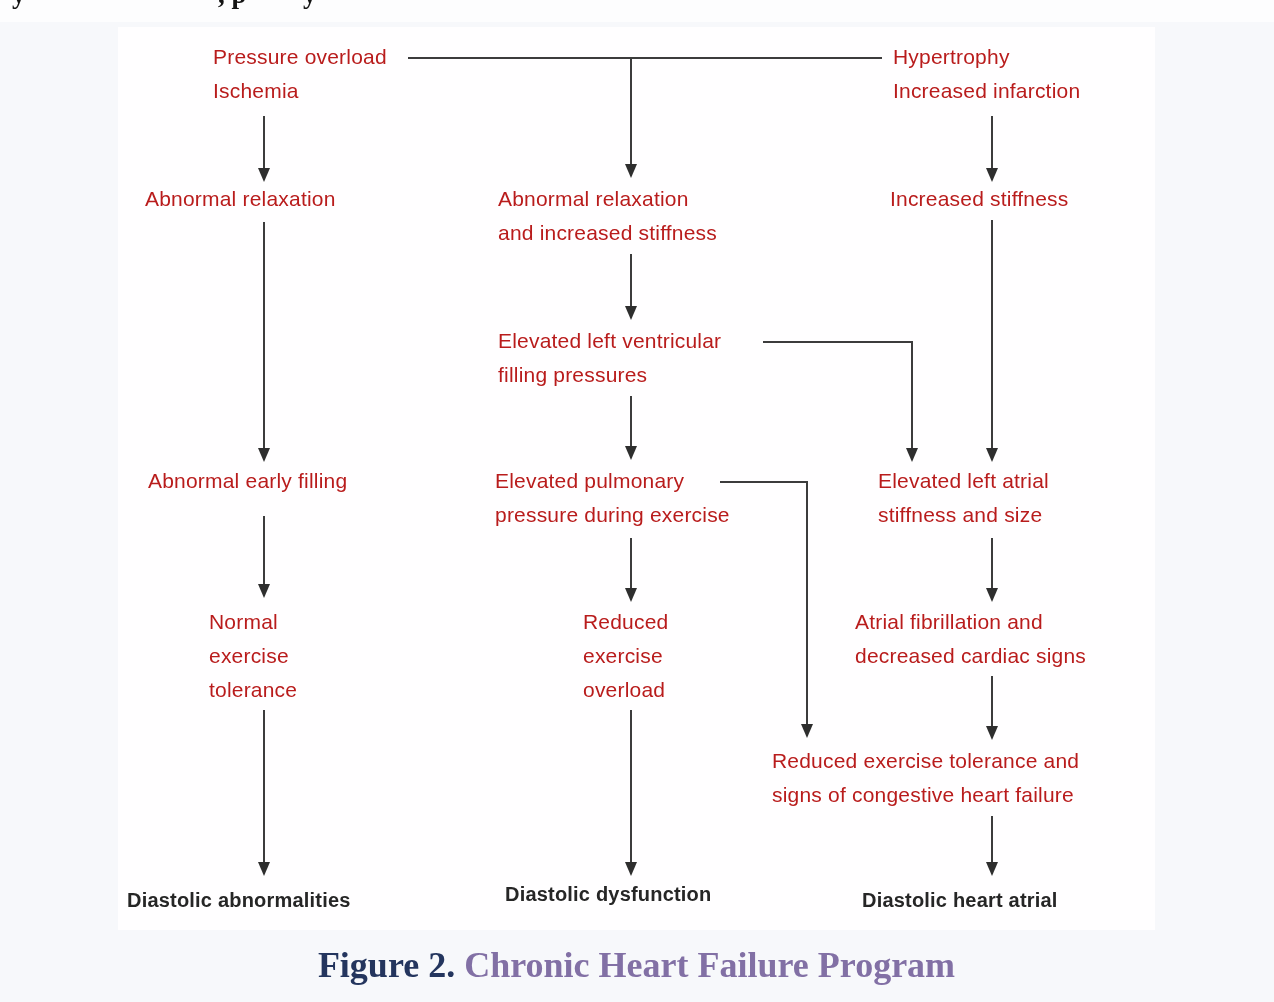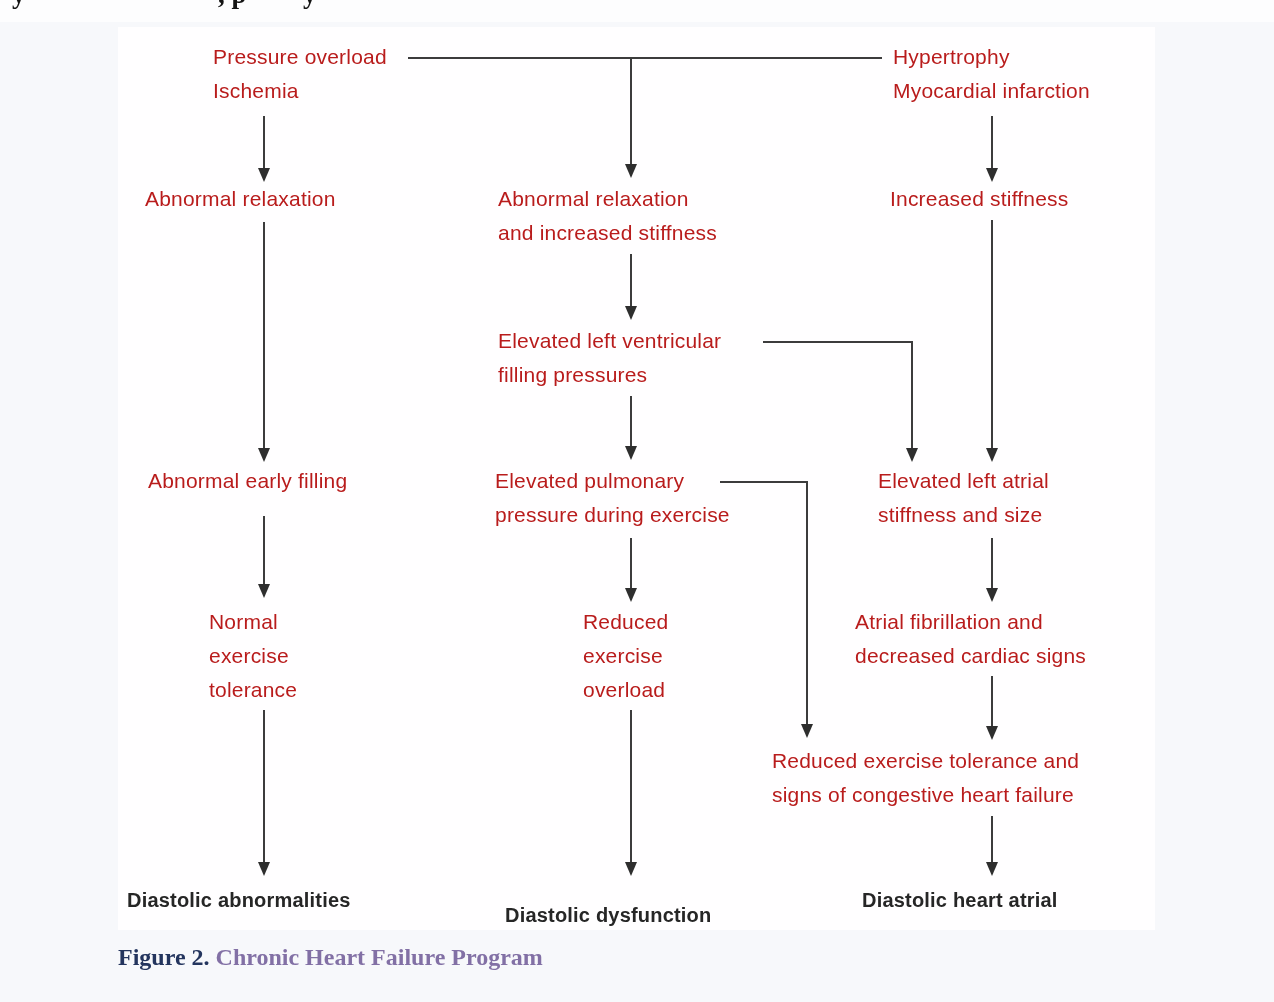--- a/index.html
+++ b/index.html
@@ -13,39 +13,39 @@
   .panel{position:absolute;left:118px;top:27px;width:1037px;height:903px;background:#fffeff;}
   .node{
     position:absolute;font-size:21px;line-height:34px;color:#b91c1c;
     white-space:pre-line;letter-spacing:0.2px;
   }
   .node.bold{font-weight:bold;color:#262626;font-size:20px;line-height:30px;}
   .vl{position:absolute;width:2px;background:#3c3c3c;}
   .hl{position:absolute;height:2px;background:#3c3c3c;}
   .ah{position:absolute;width:0;height:0;border-left:6px solid transparent;border-right:6px solid transparent;border-top:14px solid #2e2e2e;}
   .caption{
-    position:absolute;left:118px;top:944px;width:1037px;
-    font-family:"Liberation Serif", serif;font-weight:bold;font-size:24px;
+    position:absolute;left:118px;top:944px;width:1037px;text-align:center;
+    font-family:"Liberation Serif", serif;font-weight:bold;font-size:36px;
   }
 </style>
 </head>
 <body>
 
 <div class="top-strip">
   <span class="frag" style="left:12px">y</span>
   <span class="frag" style="left:218px">, p</span>
   <span class="frag" style="left:303px">y</span>
 </div>
 
 <div class="panel"></div>
 
 <div class="node" style="left:213px;top:40px">Pressure overload
 Ischemia</div>
 <div class="node" style="left:893px;top:40px">Hypertrophy
-Myocardial infarction</div>
+Increased infarction</div>
 <div class="node" style="left:145px;top:182px">Abnormal relaxation</div>
 <div class="node" style="left:498px;top:182px">Abnormal relaxation
 and increased stiffness</div>
 <div class="node" style="left:890px;top:182px">Increased stiffness</div>
 <div class="node" style="left:498px;top:324px">Elevated left ventricular
 filling pressures</div>
 <div class="node" style="left:148px;top:464px">Abnormal early filling</div>
 <div class="node" style="left:495px;top:464px">Elevated pulmonary
 pressure during exercise</div>
 <div class="node" style="left:878px;top:464px">Elevated left atrial
@@ -54,21 +54,21 @@
 exercise
 tolerance</div>
 <div class="node" style="left:583px;top:605px">Reduced
 exercise
 overload</div>
 <div class="node" style="left:855px;top:605px">Atrial fibrillation and
 decreased cardiac signs</div>
 <div class="node" style="left:772px;top:744px">Reduced exercise tolerance and
 signs of congestive heart failure</div>
 <div class="node bold" style="left:127px;top:885px">Diastolic abnormalities</div>
-<div class="node bold" style="left:505px;top:900px">Diastolic dysfunction</div>
+<div class="node bold" style="left:505px;top:879px">Diastolic dysfunction</div>
 <div class="node bold" style="left:862px;top:885px">Diastolic heart atrial</div>
 
 <div class="hl" style="left:408px;top:57px;width:474px"></div>
 
 <div class="vl" style="left:630px;top:57px;height:108px"></div>
 <div class="ah" style="left:625px;top:164px"></div>
 
 <div class="vl" style="left:263px;top:116px;height:53px"></div>
 <div class="ah" style="left:258px;top:168px"></div>
 

